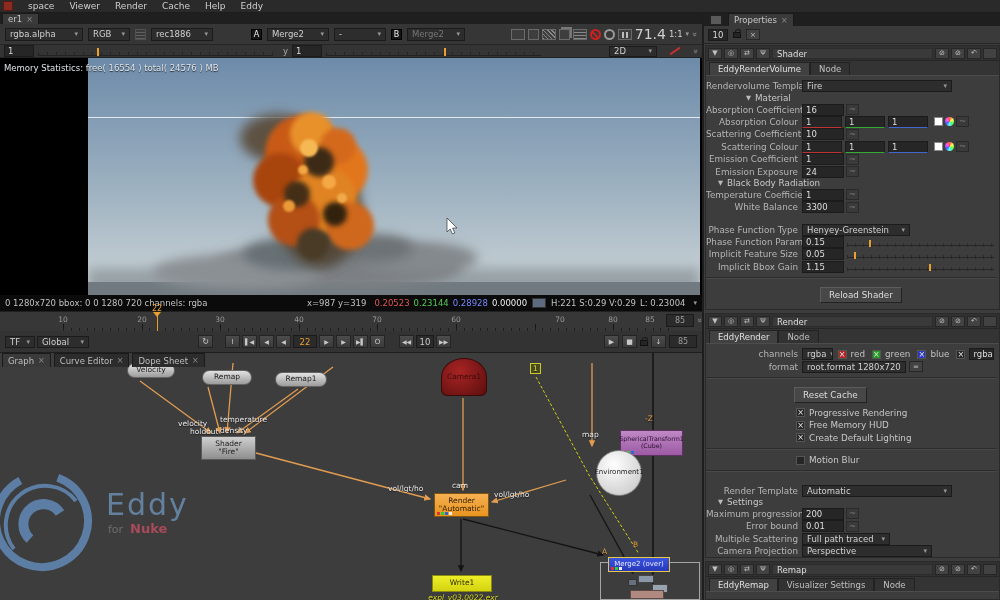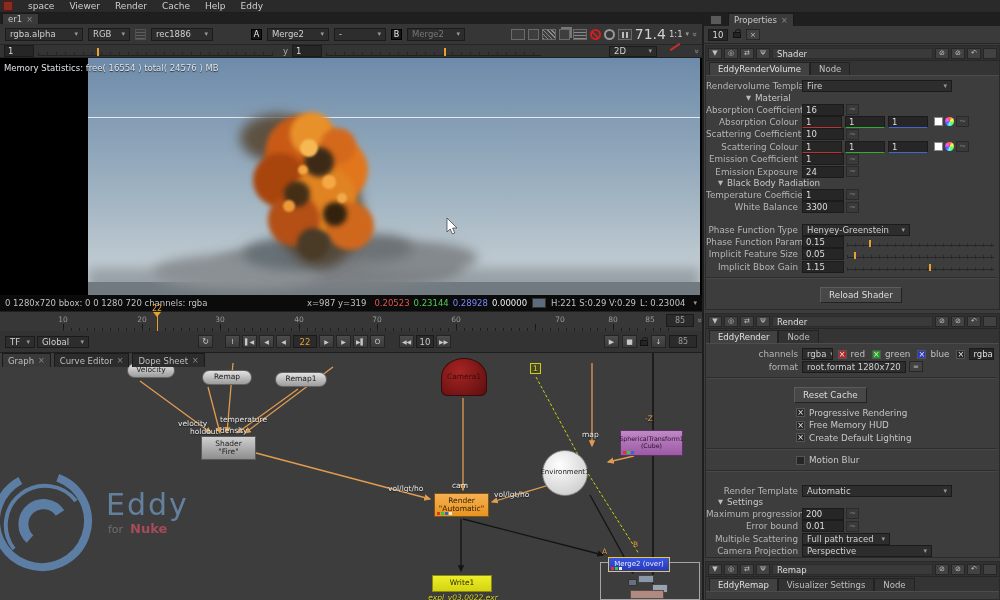--- a/index.html
+++ b/index.html
@@ -158,21 +158,21 @@
     <div class="abs" style="left:0;top:32px;width:702px;height:13px;background:#343434;border-bottom:1px solid #222;display:flex;align-items:center;gap:4px;padding:0 4px">
       <div class="pfield" style="width:30px">1</div>
       <div class="sslider" style="width:235px">
           <span class="smark" style="left:25%"></span>
         </div>
       <span style="font-size:8.5px;color:#aaa;margin-left:6px">y</span>
       <div class="pfield" style="width:30px">1</div>
       <div class="sslider" style="width:215px">
           <span class="smark" style="left:55%"></span>
         </div>
-      <div style="margin-left:auto;display:flex;gap:12px">
+      <div style="margin-left:auto;display:flex;align-items:center;gap:12px">
         <div class="dd" style="width:48px;height:11px">
             <span>2D</span>
           </div>
         <span style="width:12px;height:2px;background:#c03030;display:inline-block;transform:rotate(-35deg)"></span>
         <span class="rot90">»</span>
       </div>
     </div>
 
     <div class="abs" style="left:0;top:45px;width:702px;height:237px;background:#000">
       <div class="abs" style="left:88px;top:0;width:612px;height:237px">
@@ -352,21 +352,21 @@
       </div>
       <div class="node" style="left:620px;top:77px;width:63px;height:26px;background:linear-gradient(#c089c6,#9c5aa4);border-color:#5e3364;color:#2a1030;font-size:6.3px">
         <span>SphericalTransform1</span>
           <span>(Cube)</span>
         <span class="swatches">
             <span class="sw" style="background:#d33"></span>
             <span class="sw" style="background:#3c3"></span>
             <span class="sw" style="background:#36c"></span>
           </span>
       </div>
-      <div class="node" style="left:542px;top:97px;width:46px;height:46px;border-radius:50%;background:radial-gradient(circle at 38% 32%,#ffffff,#c2c2c2);border-color:#7e7e7e;color:#222;font-size:7px">
+      <div class="node" style="left:596px;top:97px;width:46px;height:46px;border-radius:50%;background:radial-gradient(circle at 38% 32%,#ffffff,#c2c2c2);border-color:#7e7e7e;color:#222;font-size:7px">
           <span>Environment1</span>
         </div>
       <div class="node" style="left:434px;top:140px;width:55px;height:24px;background:linear-gradient(#f6b052,#e8941f);border-color:#7d5510;color:#2e1d04">
         <span>Render</span>
           <span>"Automatic"</span>
         <span class="swatches">
             <span class="sw" style="background:#d33"></span>
             <span class="sw" style="background:#3c3"></span>
             <span class="sw" style="background:#36c"></span>
             <span class="sw" style="background:#eee"></span>

